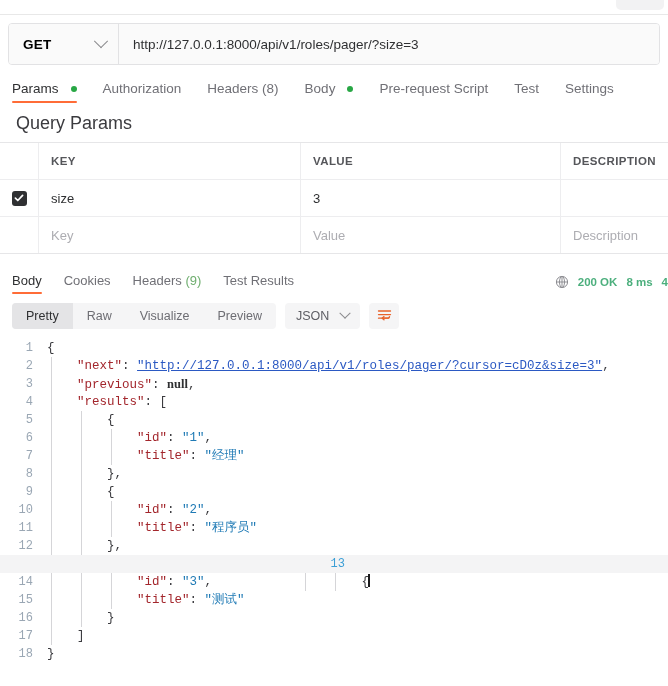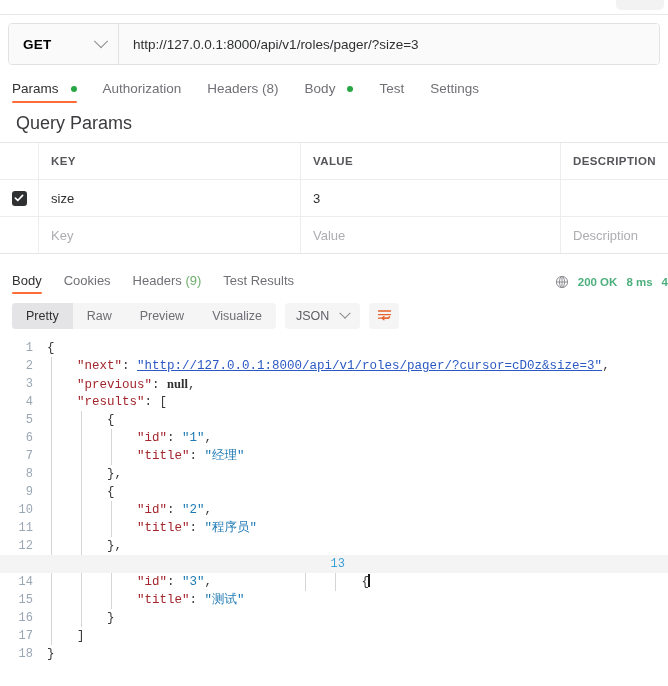--- a/index.html
+++ b/index.html
@@ -379,20 +379,23 @@
     <span>Authorization</span>
   </div>
   <div class="rtab">
     <span>Headers (8)</span>
   </div>
   <div class="rtab">
     <span>Body</span>
     <span class="dot"></span>
   </div>
   <div class="rtab">
+    <span>Pre-request Script</span>
+  </div>
+  <div class="rtab">
     <span>Test</span>
   </div>
   <div class="rtab">
     <span>Settings</span>
   </div>
 </div>
 
 <div class="qp-title">Query Params</div>
 
 <div class="qp-table">
@@ -473,22 +476,22 @@
     <span class="meta-green">200 OK</span>
     <span class="meta-green">8 ms</span>
     <span class="meta-green">4</span>
   </div>
 </div>
 
 <div class="fmt-bar">
   <div class="seg">
     <div class="seg-item active">Pretty</div>
     <div class="seg-item">Raw</div>
+    <div class="seg-item">Visualize</div>
     <div class="seg-item">Preview</div>
-    <div class="seg-item">Visualize</div>
   </div>
 
   <div class="json-sel">
     <span>JSON</span>
     <span class="caret"></span>
   </div>
 
   <div class="wrap-btn">
     <span>
       <svg width="15" height="14" viewBox="0 0 15 14" aria-hidden="true">

